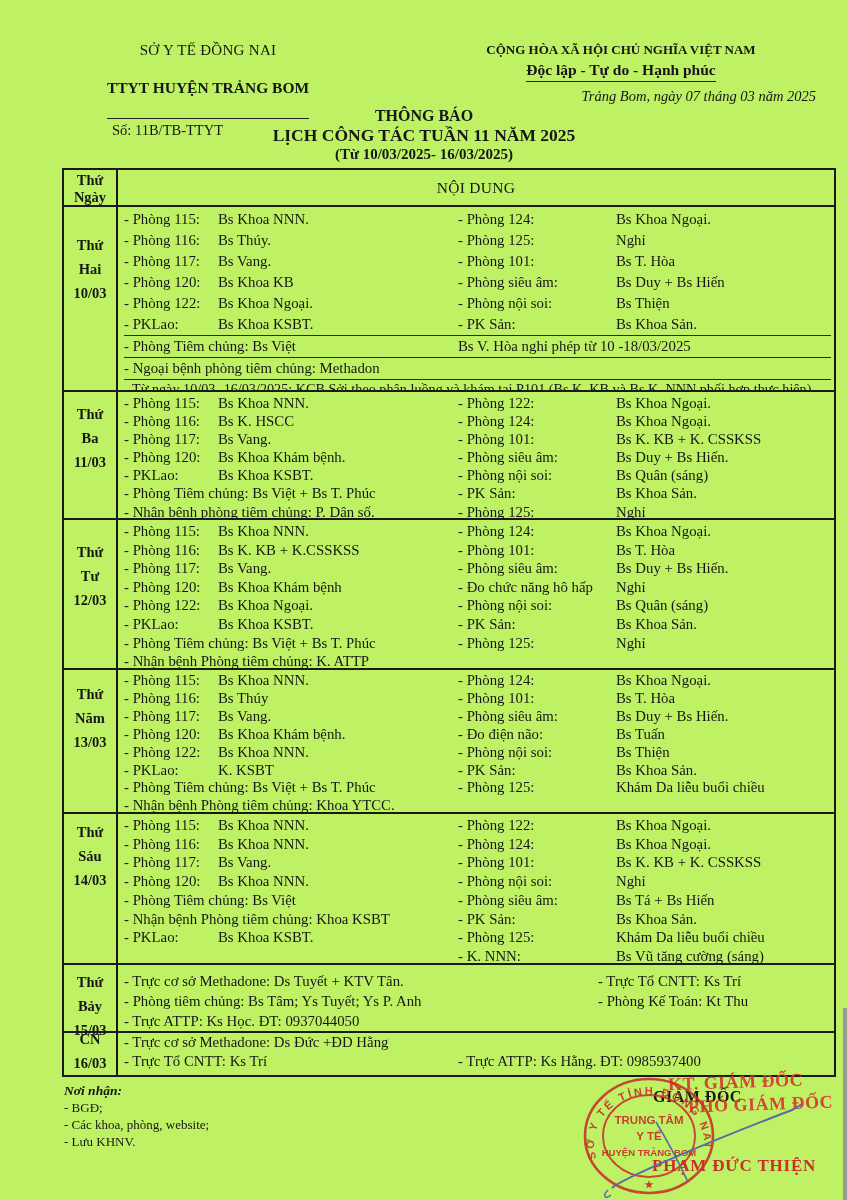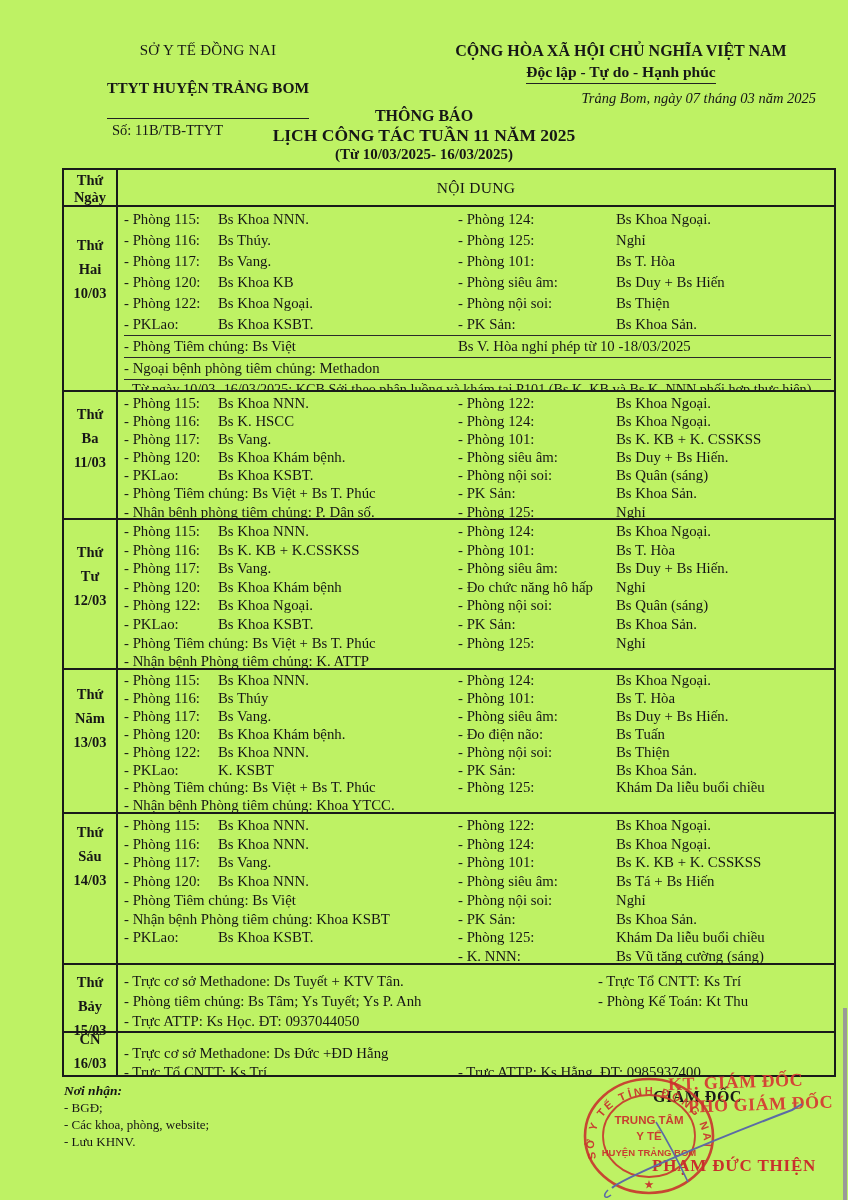--- a/index.html
+++ b/index.html
@@ -6,21 +6,21 @@
   body{width:848px;height:1200px;background:#e8e8e6;}
   .page{position:relative;width:848px;height:1200px;background:#bef264;overflow:hidden;
         font-family:"Liberation Serif","DejaVu Serif",serif;color:#161616;}
   
   .hdr-left{position:absolute;left:78px;top:42px;width:260px;text-align:center;}
   .hdr-left .l1{font-size:15px;letter-spacing:.3px;}
   .hdr-left .l2{font-size:15.5px;font-weight:bold;margin-top:2px;display:inline-block;
                 border-bottom:1.6px solid #222;padding-bottom:21px;}
   .hdr-left .l3{font-size:14.5px;text-align:left;margin-top:3px;padding-left:34px;}
   .hdr-right{position:absolute;left:420px;top:42px;width:402px;text-align:center;}
-  .hdr-right .l1{font-size:16px;font-weight:bold;}
+  .hdr-right .l1{font-size:13px;font-weight:bold;}
   .hdr-right .l2{font-size:15.5px;font-weight:bold;margin-top:3px;display:inline-block;
                  border-bottom:1.6px solid #222;padding-bottom:2px;}
   .hdr-right .l3{font-size:14.5px;font-style:italic;margin-top:6px;text-align:right;padding-right:6px;}
   .titles{position:absolute;top:106px;left:0;width:848px;text-align:center;}
   .titles .t1{font-size:16px;font-weight:bold;line-height:19px;}
   .titles .t2{font-size:17.5px;font-weight:bold;line-height:20px;}
   .titles .t3{font-size:15px;font-weight:bold;line-height:19px;}
   
   .tbl{position:absolute;left:62px;top:168px;width:774px;border:2.2px solid #1a1a1a;
        box-sizing:border-box;background:transparent;}
@@ -45,21 +45,21 @@
   .subrow .sl{width:334px;flex-shrink:0;}
   .subrow .sr{flex:1;}
   .note{border-top:1.4px solid #2a2a2a;padding-top:1px;white-space:nowrap;font-size:14.2px;line-height:16px;}
   
   .d0{height:185px;} .d0 .line{line-height:21px;} .d0 .dcell{padding-top:26px;}
   .d1{height:128px;} .d1 .line{line-height:18.1px;} .d1 .dcell{padding-top:10px;}
   .d2{height:150px;} .d2 .line{line-height:18.6px;} .d2 .dcell{padding-top:20px;}
   .d3{height:144px;} .d3 .line{line-height:17.9px;} .d3 .dcell{padding-top:12px;}
   .d4{height:151px;} .d4 .line{line-height:18.7px;} .d4 .dcell{padding-top:6px;}
   .d5{height:68px;}  .d5 .line{line-height:20px;}  .d5 .dcell{padding-top:5px;} .d5 .ccell{padding-top:6px;} .d5 .cr{padding-left:140px;}
-  .d6{height:42px;}  .d6 .line{line-height:19px;}  .d6 .dcell{padding-top:3px;justify-content:flex-end;} .d6 .ccell{padding-top:11px;}
+  .d6{height:42px;}  .d6 .line{line-height:19px;}  .d6 .dcell{padding-top:3px;justify-content:flex-end;} .d6 .ccell{padding-top:0;}
   
   .recips{position:absolute;left:64px;top:1082px;font-size:13px;line-height:17px;}
   .recips .rt{font-weight:bold;font-style:italic;font-size:13.5px;}
   
   .sig-printed{position:absolute;left:653px;top:1088px;font-size:16px;font-weight:bold;letter-spacing:.5px;color:#181818;}
   .sig-kt{position:absolute;left:668px;top:1072px;font-size:18px;font-weight:bold;color:#d63a32;
           transform:rotate(-2deg);letter-spacing:.5px;opacity:.93;}
   .sig-deputy{position:absolute;left:688px;top:1094px;font-size:18px;font-weight:bold;color:#d63a32;
           transform:rotate(-2deg);letter-spacing:.5px;opacity:.93;}
   .sig-name{position:absolute;left:652px;top:1156px;font-size:17px;font-weight:bold;color:#c9302c;letter-spacing:.8px;}
@@ -238,22 +238,22 @@
                 <div class="line pair"><span class="lbl">- Phòng 117:</span><span class="val">Bs Vang.</span></div>
                 <div class="line pair"><span class="lbl">- Phòng 120:</span><span class="val">Bs Khoa NNN.</span></div>
                 <div class="line">- Phòng Tiêm chủng: Bs Việt</div>
                 <div class="line">- Nhận bệnh Phòng tiêm chủng:  Khoa KSBT</div>
                 <div class="line pair"><span class="lbl">- PKLao:</span><span class="val">Bs Khoa KSBT.</span></div>
               </div>
               <div class="cr">
                 <div class="line pair"><span class="lbl">- Phòng 122:</span><span class="val">Bs Khoa Ngoại.</span></div>
                 <div class="line pair"><span class="lbl">- Phòng 124:</span><span class="val">Bs Khoa Ngoại.</span></div>
                 <div class="line pair"><span class="lbl">- Phòng 101:</span><span class="val">Bs K. KB + K. CSSKSS</span></div>
+                <div class="line pair"><span class="lbl">- Phòng nội soi:</span><span class="val">Nghỉ</span></div>
                 <div class="line pair"><span class="lbl">- Phòng siêu âm:</span><span class="val">Bs Tá +  Bs Hiến</span></div>
-                <div class="line pair"><span class="lbl">- Phòng nội soi:</span><span class="val">Nghỉ</span></div>
                 <div class="line pair"><span class="lbl">- PK Sản:</span><span class="val">Bs Khoa Sản.</span></div>
                 <div class="line pair"><span class="lbl">- Phòng 125:</span><span class="val">Khám Da liễu buổi chiều</span></div>
                 <div class="line pair"><span class="lbl">- K. NNN:</span><span class="val">Bs Vũ tăng cường (sáng)</span></div>
               </div>
             </div>
           </div>
         </div>
         <div class="day d5">
           <div class="dcell">
             <div>Thứ</div>

